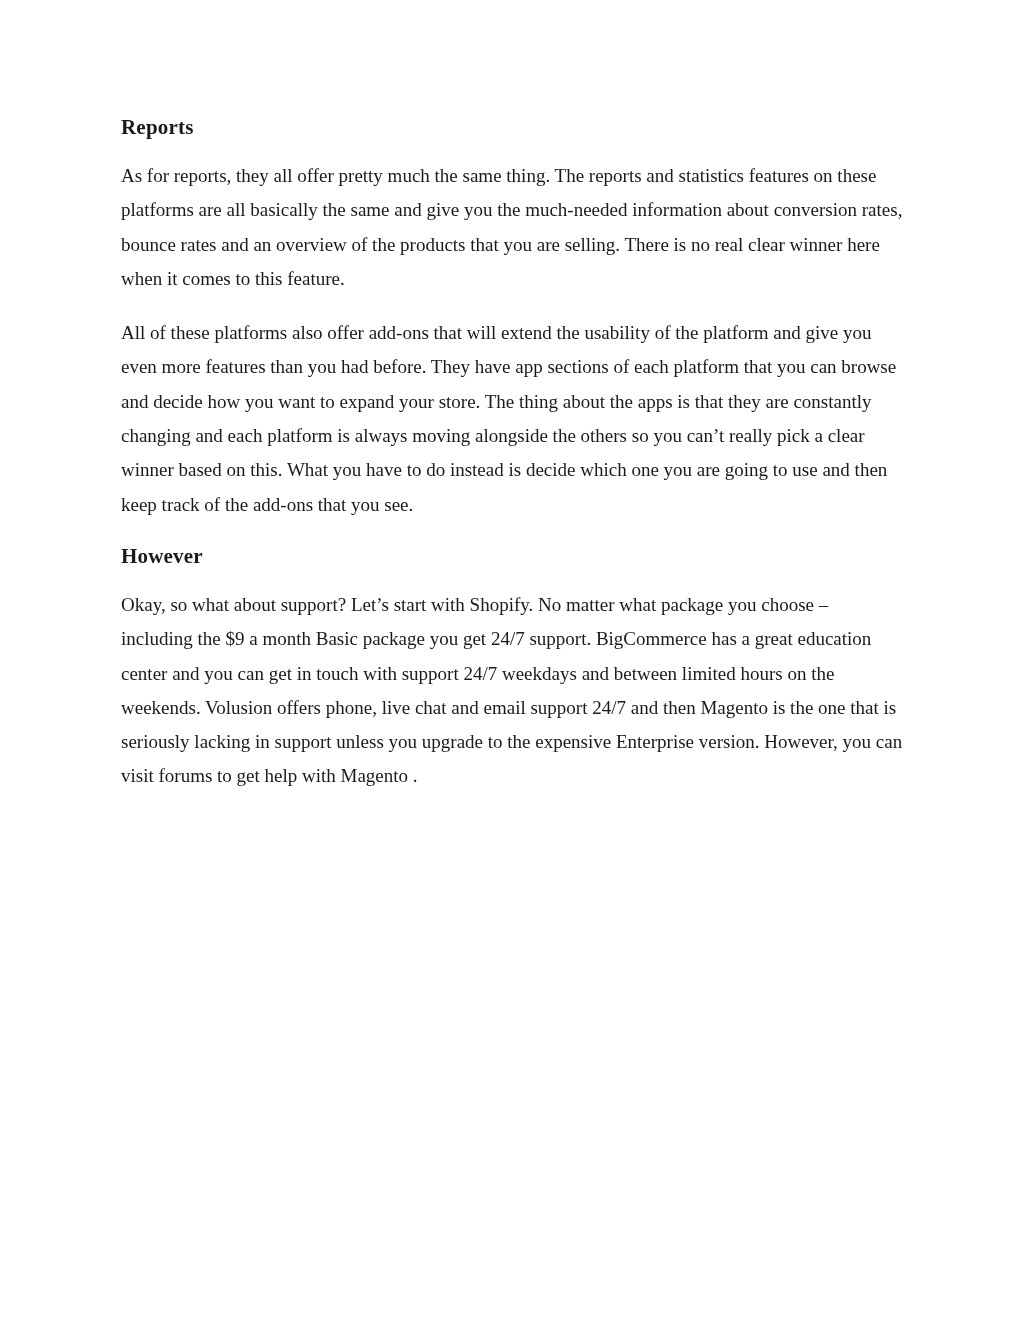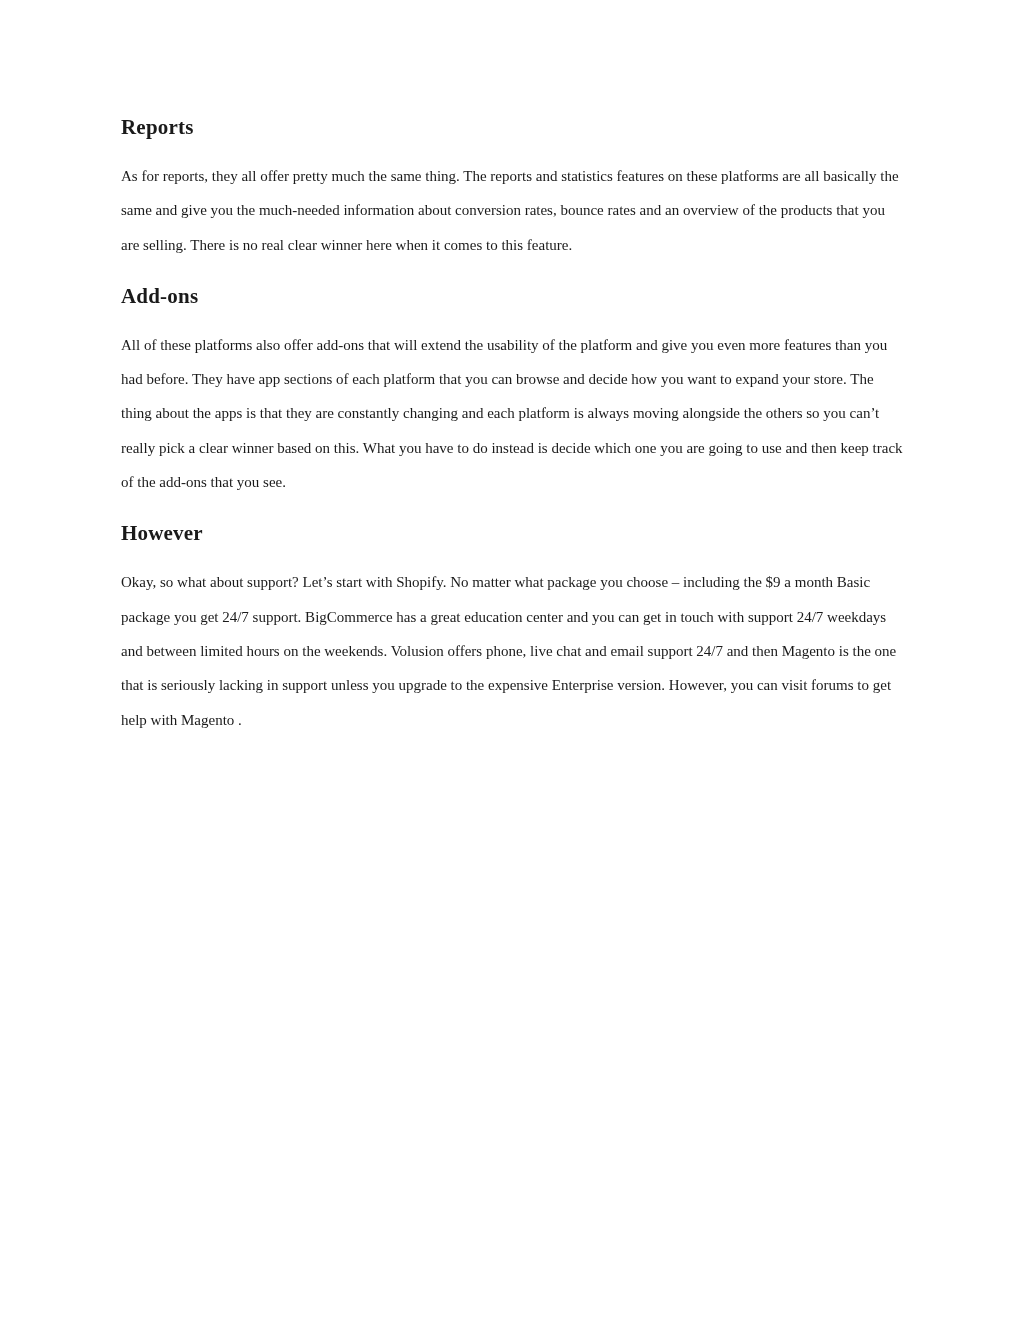--- a/index.html
+++ b/index.html
@@ -24,21 +24,21 @@
     width: 782px;
   }
   .section h2 {
     font-size: 21px;
     font-weight: bold;
     line-height: 28px;
     margin: 0 0 18px 0;
     letter-spacing: 0.2px;
   }
   .section p {
-    font-size: 15px;
+    font-size: 19px;
     line-height: 34.3px;
     margin: 0 0 20px 0;
     text-align: left;
   }
   .section {
     margin-bottom: 14px;
   }
   .page-number {
     position: absolute;
     top: 1271px;
@@ -53,21 +53,20 @@
 
 <div class="page">
   <div class="content">
 
     <div class="section">
       <h2>Reports</h2>
       <p>As for reports, they all offer pretty much the same thing. The reports and statistics features on these platforms are all basically the same and give you the much-needed information about conversion rates, bounce rates and an overview of the products that you are selling. There is no real clear winner here when it comes to this feature.</p>
     </div>
 
     <div class="section">
-      <h2>Add-ons</h2>
       <p>All of these platforms also offer add-ons that will extend the usability of the platform and give you even more features than you had before. They have app sections of each platform that you can browse and decide how you want to expand your store. The thing about the apps is that they are constantly changing and each platform is always moving alongside the others so you can’t really pick a clear winner based on this. What you have to do instead is decide which one you are going to use and then keep track of the add-ons that you see.</p>
     </div>
 
     <div class="section">
       <h2>However</h2>
       <p>Okay, so what about support? Let’s start with Shopify. No matter what package you choose – including the $9 a month Basic package you get 24/7 support. BigCommerce has a great education center and you can get in touch with support 24/7 weekdays and between limited hours on the weekends. Volusion offers phone, live chat and email support 24/7 and then Magento is the one that is seriously lacking in support unless you upgrade to the expensive Enterprise version. However, you can visit forums to get help with Magento .</p>
     </div>
 
   </div>
 

